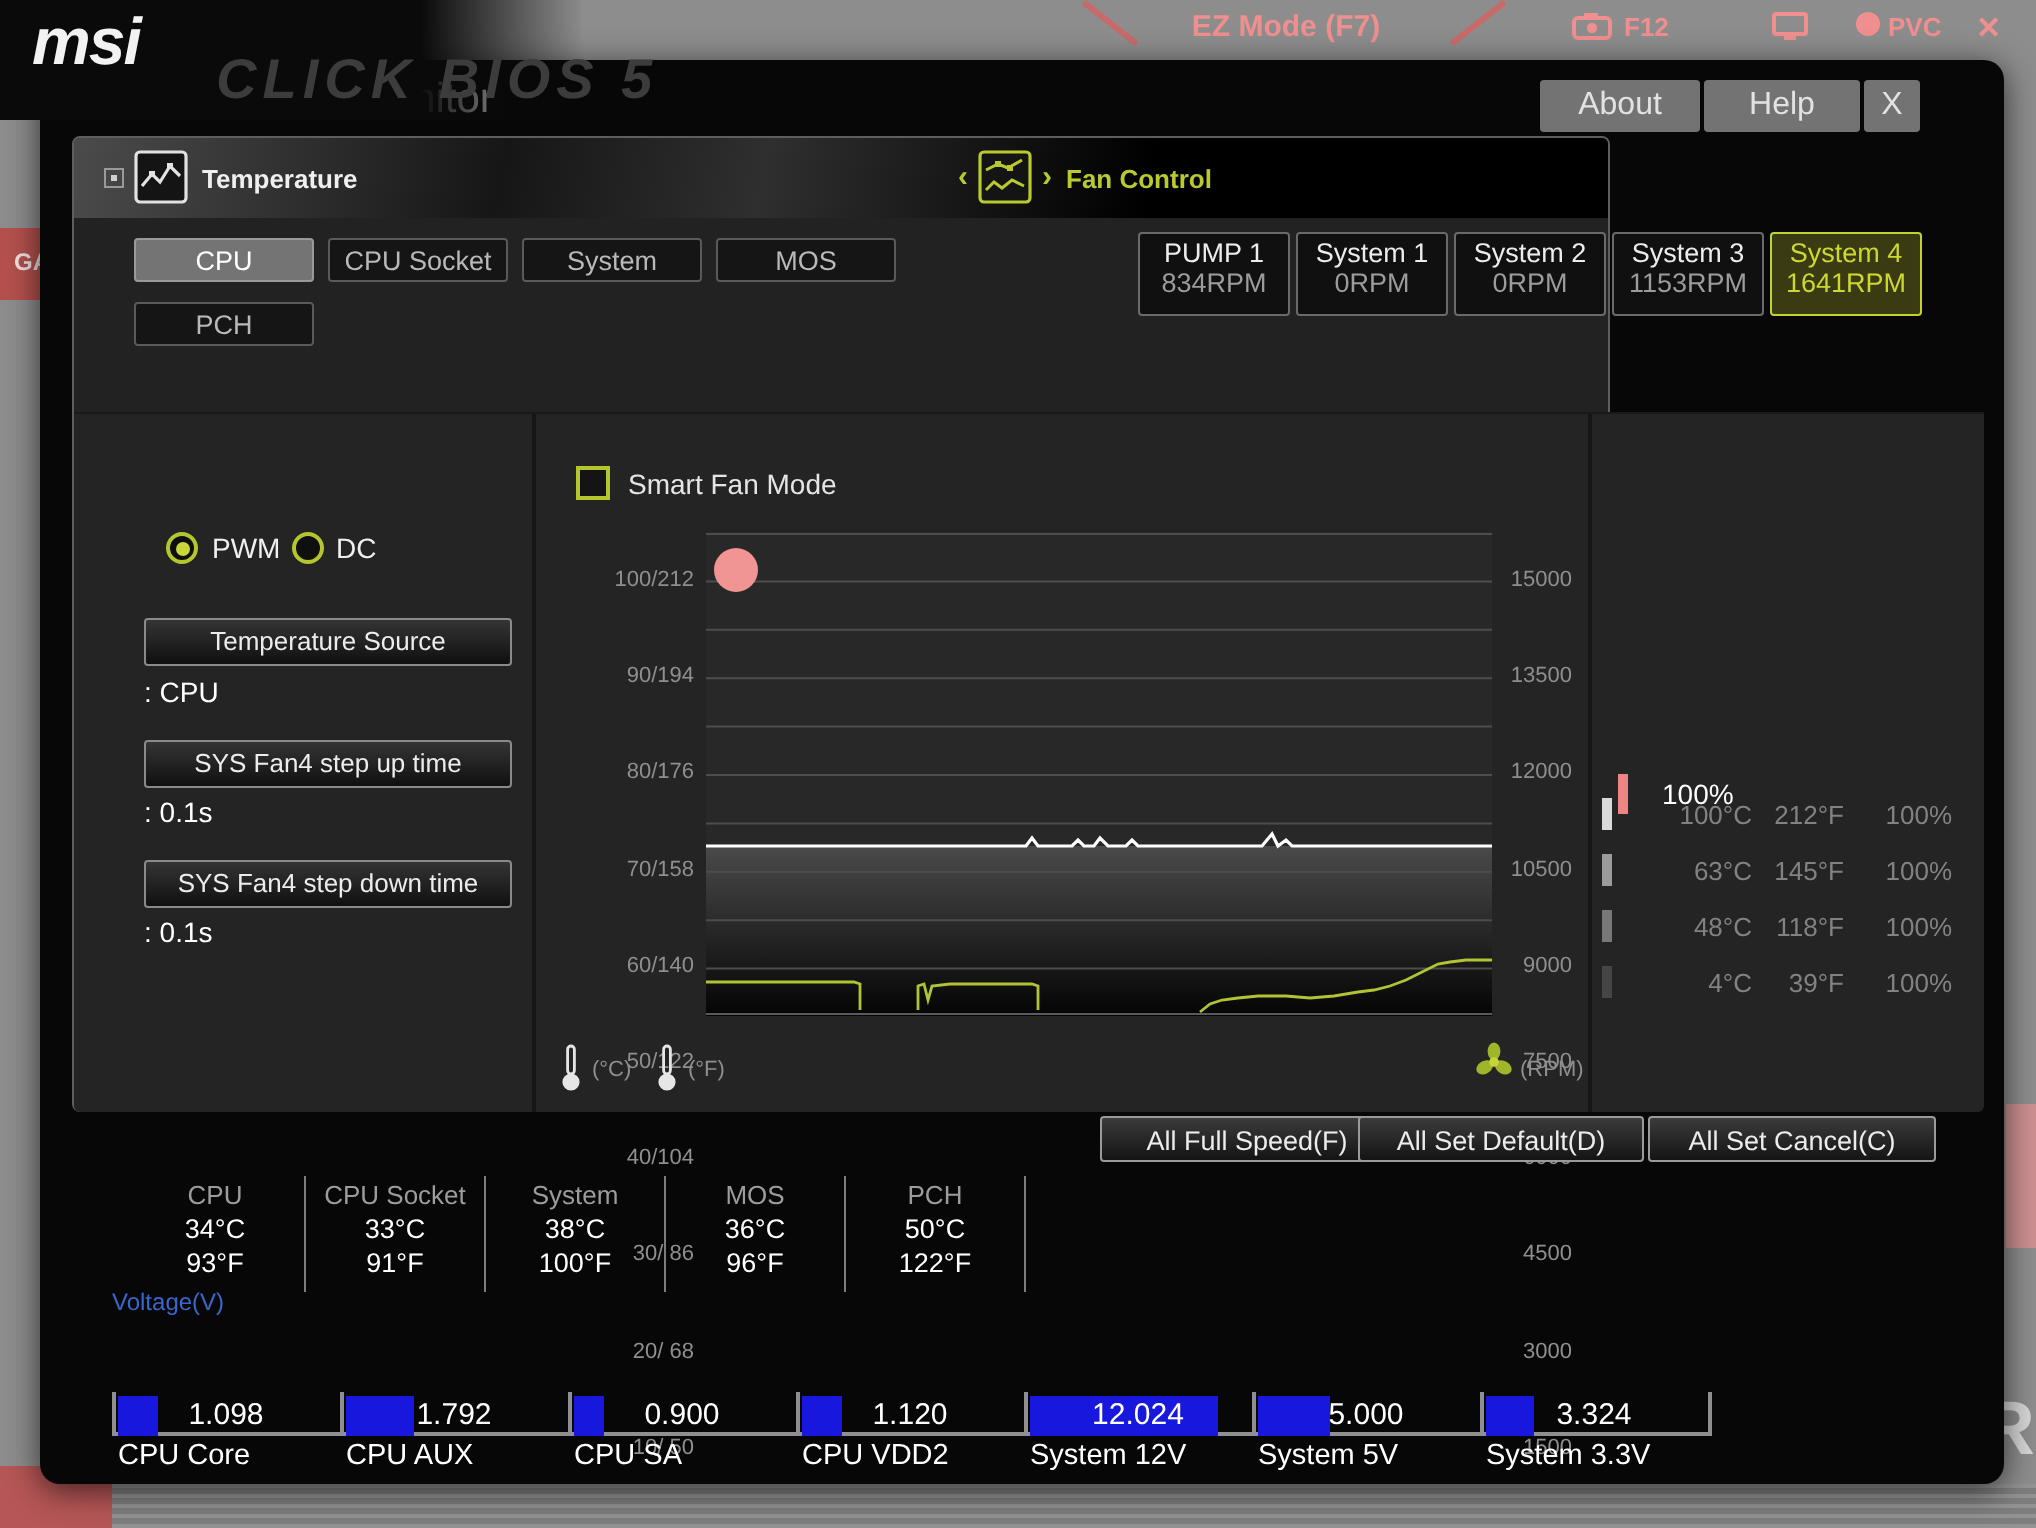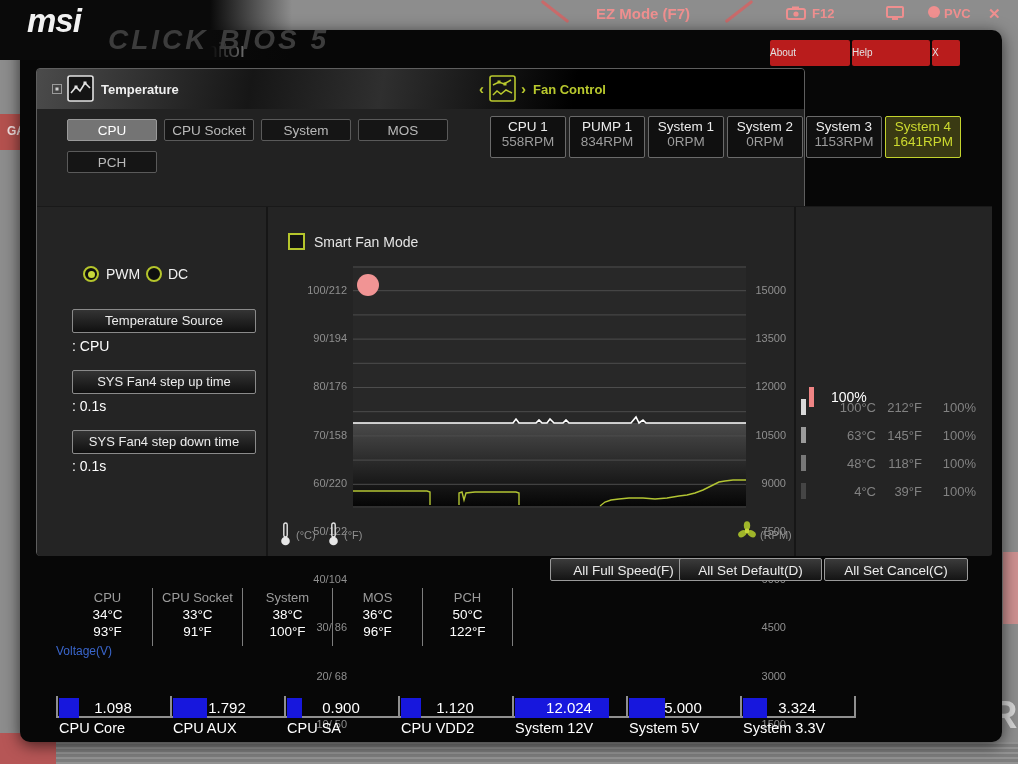--- a/index.html
+++ b/index.html
@@ -6,36 +6,36 @@
   body{width:1018px;height:764px;position:relative;overflow:hidden;
        background:#8d8d8d;font-family:"Liberation Sans",sans-serif;
        -webkit-font-smoothing:antialiased}
   .abs{position:absolute}
   
   .top-strip{left:0;top:0;width:1018px;height:30px;background:#8d8d8d;z-index:1}
   .bottom-strip{left:0;top:742px;width:1018px;height:22px;z-index:1;
      background:repeating-linear-gradient(180deg,#939393 0 2px,#7e7e7e 2px 5px)}
   .logo-banner{left:0;top:0;width:292px;height:60px;z-index:11;pointer-events:none;
      background:linear-gradient(to right,#0a0a0a 72%,rgba(10,10,10,0))}
-  .msi-logo{left:27px;top:2px;font-size:33px;font-weight:bold;font-style:italic;color:#f2f2f2;letter-spacing:-1px}
+  .msi-logo{left:16px;top:2px;font-size:33px;font-weight:bold;font-style:italic;color:#f2f2f2;letter-spacing:-1px}
   .msi-sub{left:108px;top:24px;font-size:28px;font-weight:bold;font-style:italic;color:#3c3c3c;letter-spacing:3px;white-space:nowrap}
   .ez-mode{left:588px;top:5px;width:110px;text-align:center;font-size:15px;font-weight:bold;color:#ef8f8f;z-index:2}
   .slash{width:34px;height:3px;background:#c96a6a;z-index:2;border-radius:2px}
   .bg-icon{z-index:2;color:#ef8f8f;font-weight:bold;font-size:13px}
   .ga-badge{left:0;top:114px;width:32px;height:36px;background:#b4514e;z-index:1;
      color:#f3e3e3;font-size:12px;font-weight:bold;padding-top:10px;box-sizing:border-box;text-align:center}
   .pink-smudge{left:1003px;top:552px;width:15px;height:72px;background:#d89090;opacity:.85;z-index:1}
   .red-blob{left:0;top:733px;width:56px;height:31px;background:#b65656;z-index:2}
   .big-r{left:990px;top:694px;font-size:38px;font-weight:bold;color:#d6d6d6;z-index:2}
   
   .dialog{left:20px;top:30px;width:982px;height:712px;background:#070707;
      border-radius:10px;z-index:10;box-shadow:0 3px 16px rgba(0,0,0,.65)}
   .dlg-title{left:60px;top:8px;font-size:21px;color:#f4f4f4}
-  .dlg-tab{top:10px;height:26px;line-height:26px;text-align:left;background:#b91c1c;
-     color:#e2e2e2;font-size:10px;border-radius:2px}
+  .dlg-tab{top:10px;height:26px;line-height:26px;text-align:center;background:#737373;
+     color:#e2e2e2;font-size:16px;border-radius:2px}
   
   .panel{left:16px;top:38px;width:769px;height:488px;background:#222;
      border:1px solid #5e5e5e;border-radius:4px;box-sizing:border-box}
   .panel-header{left:0;top:0;width:100%;height:40px;border-radius:3px 3px 0 0;
      background:linear-gradient(100deg,#4b4b4b 0%,#161616 28%,#2f2f2f 45%,#000 70%)}
   .sec-label{font-size:13px;font-weight:bold;color:#efefef}
   .fan-sec{color:#b9c92e}
   .chev{color:#b9c92e;font-size:15px;font-weight:bold}
   .ttab{height:22px;line-height:22px;text-align:center;font-size:13.5px;background:#151515;
      border:1px solid #5a5a5a;color:#b9b9b9;border-radius:2px;box-sizing:border-box}
@@ -142,24 +142,20 @@
       <div class="abs chev" style="left:484px;top:11px">›</div>
       <div class="abs sec-label fan-sec" style="left:496px;top:13px">Fan Control</div>
     </div>
 
     <div class="abs ttab sel" style="left:30px;top:50px;width:90px">CPU</div>
     <div class="abs ttab" style="left:127px;top:50px;width:90px">CPU Socket</div>
     <div class="abs ttab" style="left:224px;top:50px;width:90px">System</div>
     <div class="abs ttab" style="left:321px;top:50px;width:90px">MOS</div>
     <div class="abs ttab" style="left:30px;top:82px;width:90px">PCH</div>
 
-    <div class="abs fanbtn" style="left:453px;top:47px">
-      <div>CPU 1</div>
-      <div class="rpm">558RPM</div>
-    </div>
     <div class="abs fanbtn" style="left:532px;top:47px">
       <div>PUMP 1</div>
       <div class="rpm">834RPM</div>
     </div>
     <div class="abs fanbtn" style="left:611px;top:47px">
       <div>System 1</div>
       <div class="rpm">0RPM</div>
     </div>
     <div class="abs fanbtn" style="left:690px;top:47px">
       <div>System 2</div>
@@ -191,21 +187,21 @@
       <div class="abs fieldval" style="top:251px">: 0.1s</div>
 
       <div class="abs checkbox" style="left:251px;top:26px"></div>
       <div class="abs cbl" style="left:277px;top:27px">Smart Fan Mode</div>
 
       <div class="abs axis" style="left:236px;top:47px;width:74px">
         <div>100/212</div>
         <div> 90/194</div>
         <div> 80/176</div>
         <div> 70/158</div>
-        <div> 60/220</div>
+        <div> 60/140</div>
         <div> 50/122</div>
         <div> 40/104</div>
         <div> 30/ 86</div>
         <div> 20/ 68</div>
         <div> 10/ 50</div>
         <div>  0/ 32</div>
       </div>
       <div class="abs axis" style="left:713px;top:47px;width:36px">
         <div>15000</div>
         <div>13500</div>

